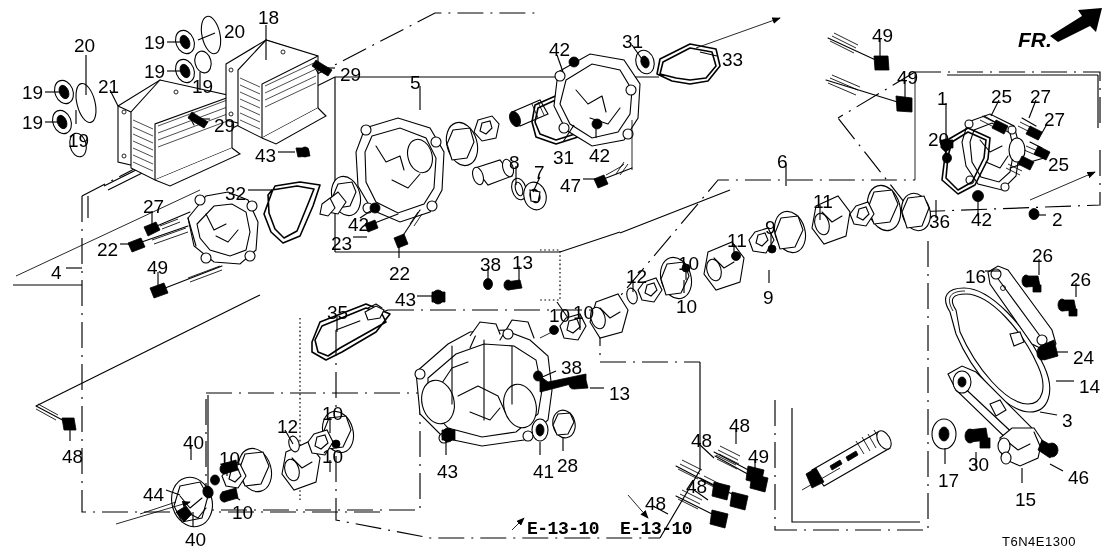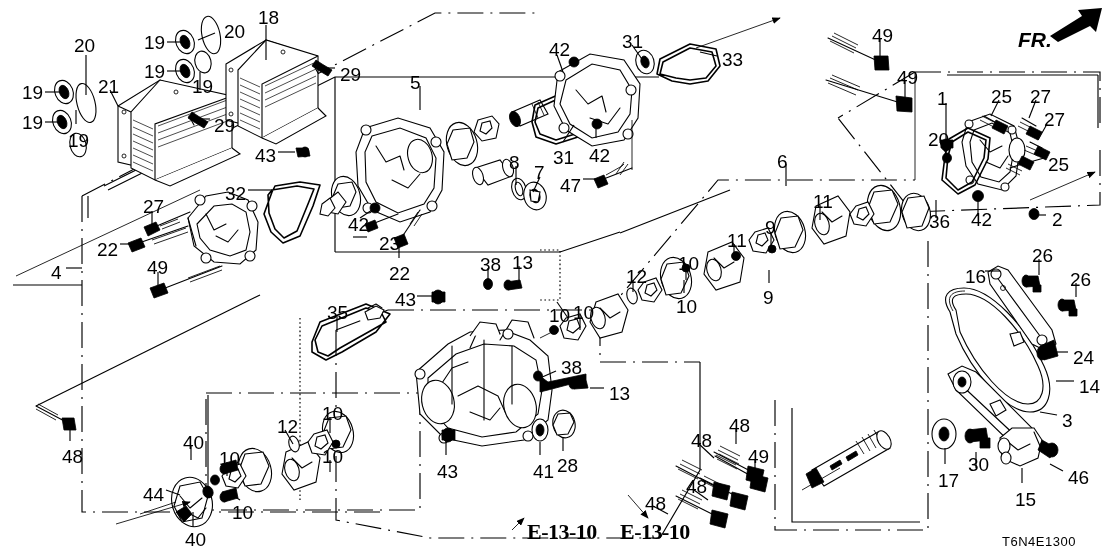--- a/index.html
+++ b/index.html
@@ -4,22 +4,22 @@
 <title>Parts Diagram</title>
 <style>
   html,body{margin:0;padding:0;background:#ffffff;}
   body{width:1108px;height:554px;position:relative;overflow:hidden;
        font-family:"Liberation Sans",sans-serif;color:#000;}
   #stage{position:absolute;left:0;top:0;width:1108px;height:554px;}
   #svgroot{position:absolute;left:0;top:0;}
   .lbl{position:absolute;font-family:"Liberation Sans",sans-serif;
        font-size:19px;font-weight:400;color:#000;line-height:1;
        white-space:nowrap;letter-spacing:0px;}
-  .ref{position:absolute;font-family:Liberation Serif, serif;
-       font-size:22px;font-weight:bold;color:#000;white-space:nowrap;
+  .ref{position:absolute;font-family:Liberation Mono, monospace;
+       font-size:18px;font-weight:bold;color:#000;white-space:nowrap;
        letter-spacing:-0.5px;}
   .code{position:absolute;font-family:"Liberation Sans",sans-serif;
         font-size:13px;color:#000;white-space:nowrap;letter-spacing:0.5px;}
   .frtxt{position:absolute;font-family:"Liberation Sans",sans-serif;
          font-size:21px;font-weight:bold;font-style:italic;color:#000;}
 </style>
 </head>
 <body>
 
 <div id="stage">
@@ -776,21 +776,21 @@
       <div class="lbl" style="left: 560px; top: 176px;">47</div>
       <div class="lbl" style="left: 1048px; top: 155px;">25</div>
       <div class="lbl" style="left: 777px; top: 152px;">6</div>
       <div class="lbl" style="left: 225px; top: 184px;">32</div>
       <div class="lbl" style="left: 813px; top: 192px;">11</div>
       <div class="lbl" style="left: 929px; top: 212px;">36</div>
       <div class="lbl" style="left: 1052px; top: 210px;">2</div>
       <div class="lbl" style="left: 971px; top: 210px;">42</div>
       <div class="lbl" style="left: 143px; top: 197px;">27</div>
       <div class="lbl" style="left: 348px; top: 215px;">42</div>
-      <div class="lbl" style="left: 331px; top: 234px; margin-left: 48px;">23</div>
+      <div class="lbl" style="left: 331px; top: 234px;">23</div>
       <div class="lbl" style="left: 727px; top: 231px;">11</div>
       <div class="lbl" style="left: 765px; top: 218px;">9</div>
       <div class="lbl" style="left: 97px; top: 240px;">22</div>
       <div class="lbl" style="left: 1032px; top: 246px;">26</div>
       <div class="lbl" style="left: 678px; top: 254px;">10</div>
       <div class="lbl" style="left: 147px; top: 258px;">49</div>
       <div class="lbl" style="left: 626px; top: 267px;">12</div>
       <div class="lbl" style="left: 1070px; top: 270px;">26</div>
       <div class="lbl" style="left: 965px; top: 267px;">16</div>
       <div class="lbl" style="left: 480px; top: 255px;">38</div>

